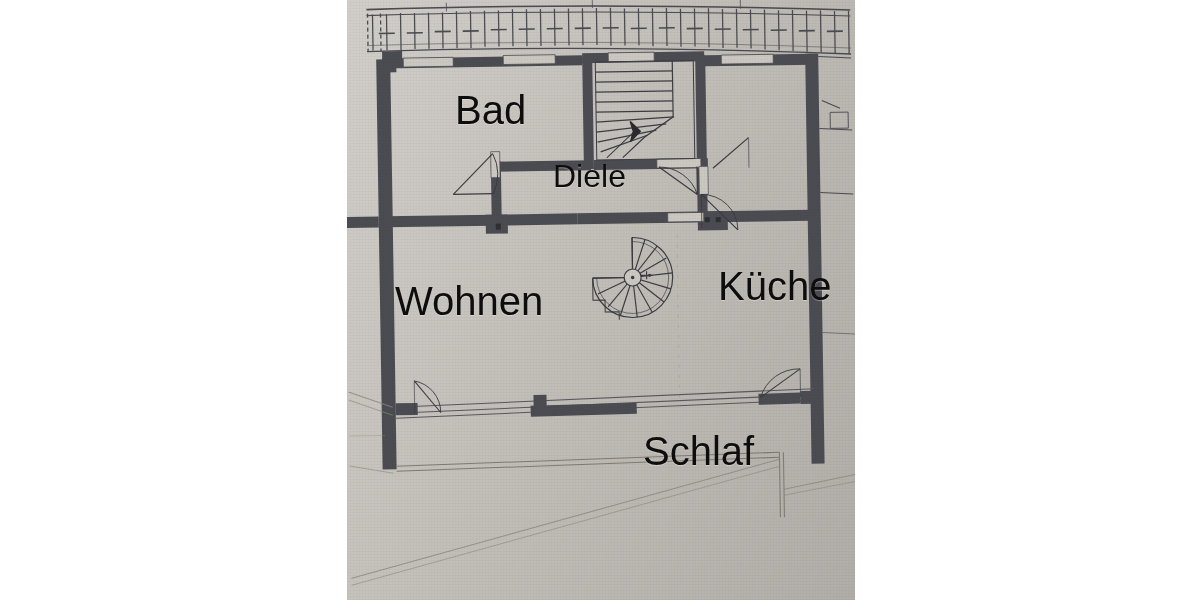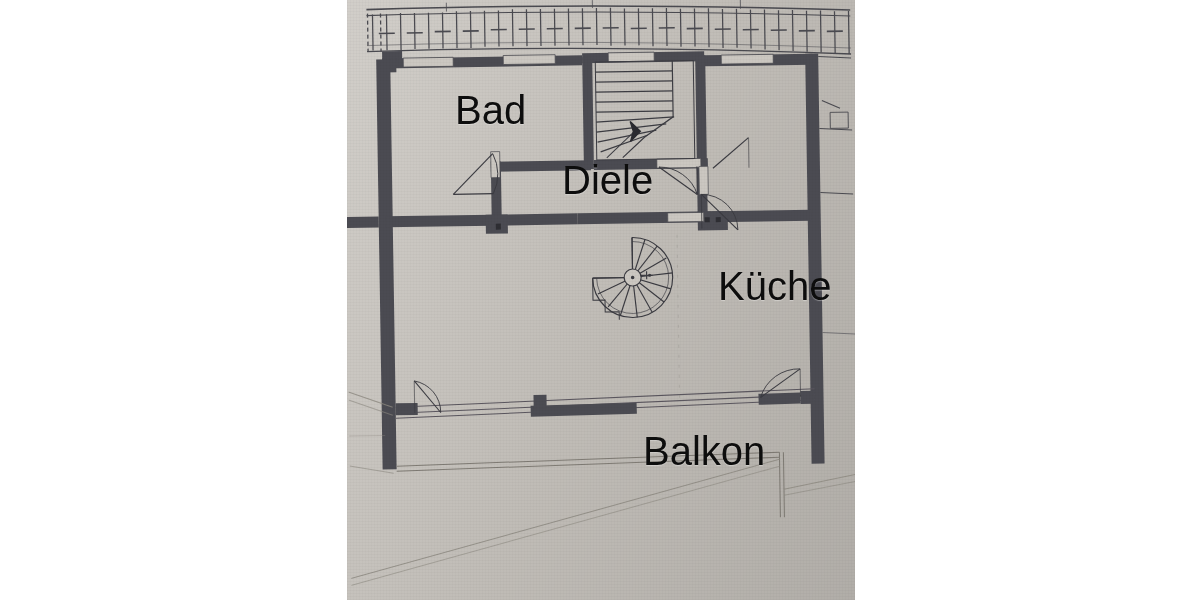--- a/index.html
+++ b/index.html
@@ -324,21 +324,22 @@
         <g fill="#4b4b52">
           <rect x="0" y="213" width="33" height="11"></rect>
         </g>
 
       </g>
     </svg>
 
     <div class="lbl" style="left:108px;top:90px;font-size:40px;">Bad</div>
 
 
-    <div class="lbl" style="left:215px;top:160px;font-size:40px;">Diele</div>
-
+    <div class="lbl" style="left:206px;top:160px;font-size:32px;">Diele</div>
+
+    <div class="lbl" style="left:48px;top:281px;font-size:40px;">Wohnen</div>
 
     <div class="lbl" style="left:371px;top:266px;font-size:40px;text-align:right;">Küche</div>
 
-    <div class="lbl" style="left:296px;top:431px;font-size:40px;">Balkon</div>
+    <div class="lbl" style="left:296px;top:431px;font-size:40px;">Schlaf</div>
 
   </div>
 </div>
 
 </body></html>

